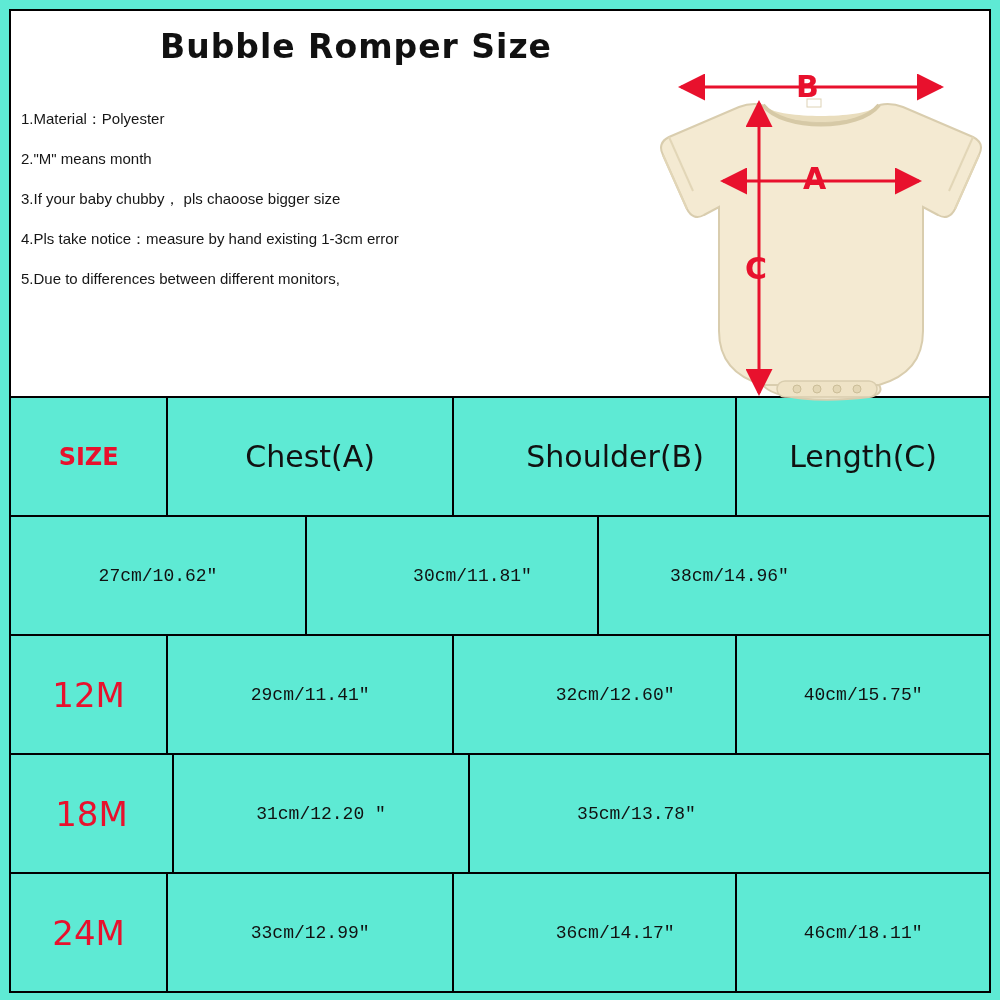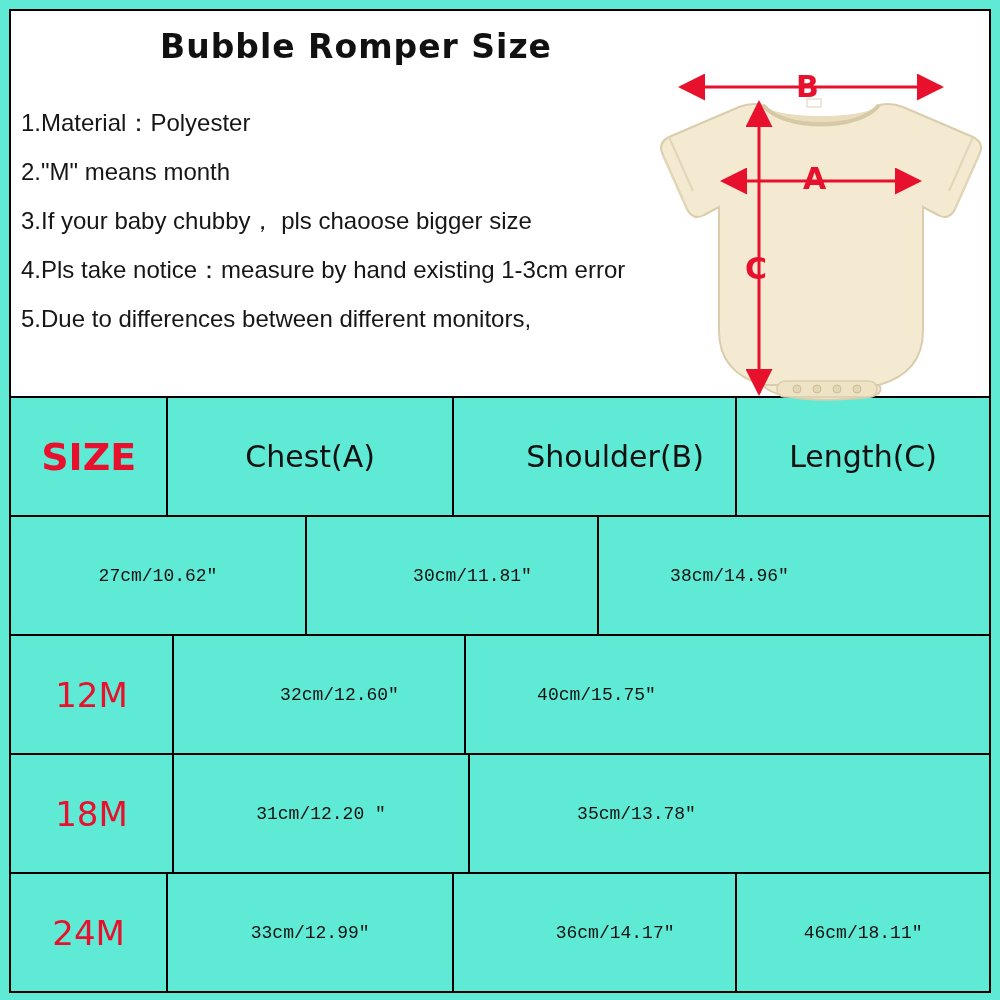--- a/index.html
+++ b/index.html
@@ -48,21 +48,21 @@
     color: #111;
   }
 
   .notes {
     position: absolute;
     left: 10px;
     top: 100px;
     width: 620px;
   }
   .note-line {
-    font-size: 24px;
+    font-size: 15px;
     line-height: 1.0;
     color: #161616;
     margin-bottom: 25px;
     white-space: pre;
   }
   .note-line.indent {
     margin-left: 16px;
     margin-bottom: 0;
   }
 
@@ -119,21 +119,21 @@
   .cell:last-child { border-right: none; }
 
   .col-size   { width: 163px; }
   .col-chest  { width: 296px; }
   .col-should { width: 292px; padding-left: 41px; }
   .col-length { width: 261px; }
 
   .hdr-size {
     font-family: "DejaVu Sans", sans-serif;
     font-weight: 700;
-    font-size: 38px;
+    font-size: 24px;
     color: #e8112d;
   }
   .hdr-text {
     font-family: "DejaVu Sans", sans-serif;
     font-size: 30px;
     color: #111;
   }
   .size-label {
     font-family: "DejaVu Sans", sans-serif;
     font-size: 34px;
@@ -237,20 +237,21 @@
     </div>
 
     <div class="row">
       <div class="cell col-chest measure">27cm/10.62″</div>
       <div class="cell col-should measure">30cm/11.81″</div>
       <div class="cell col-length measure">38cm/14.96″</div>
     </div>
 
     <div class="row">
       <div class="cell col-size size-label">12M</div>
+      <div class="cell col-chest measure">29cm/11.41″</div>
       <div class="cell col-should measure">32cm/12.60″</div>
       <div class="cell col-length measure">40cm/15.75″</div>
     </div>
 
     <div class="row">
       <div class="cell col-size size-label">18M</div>
       <div class="cell col-chest measure">31cm/12.20 ″</div>
       <div class="cell col-should measure">35cm/13.78″</div>
     </div>
 

